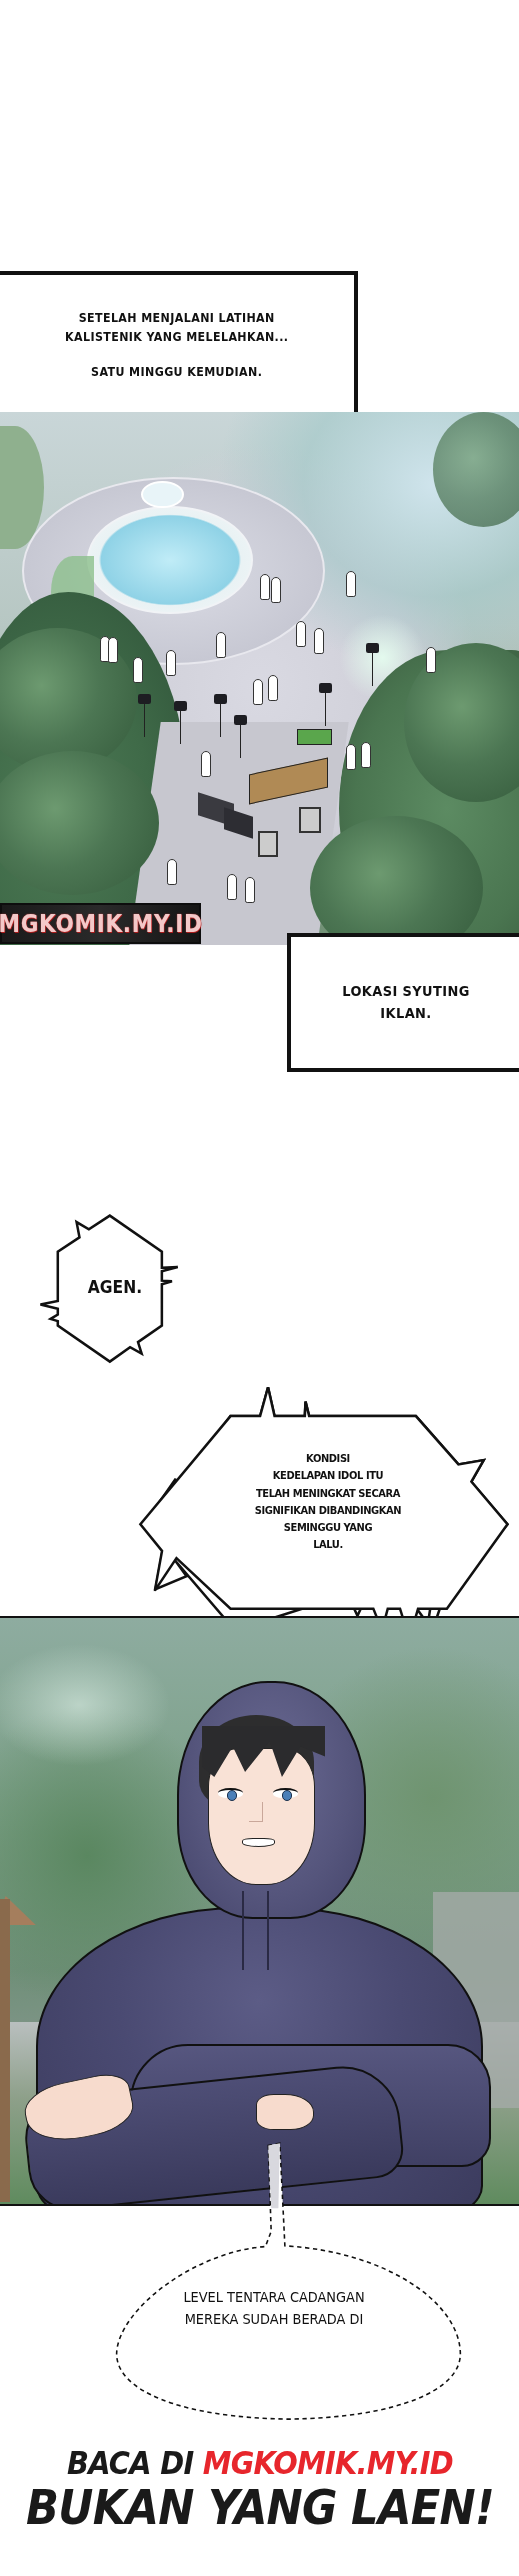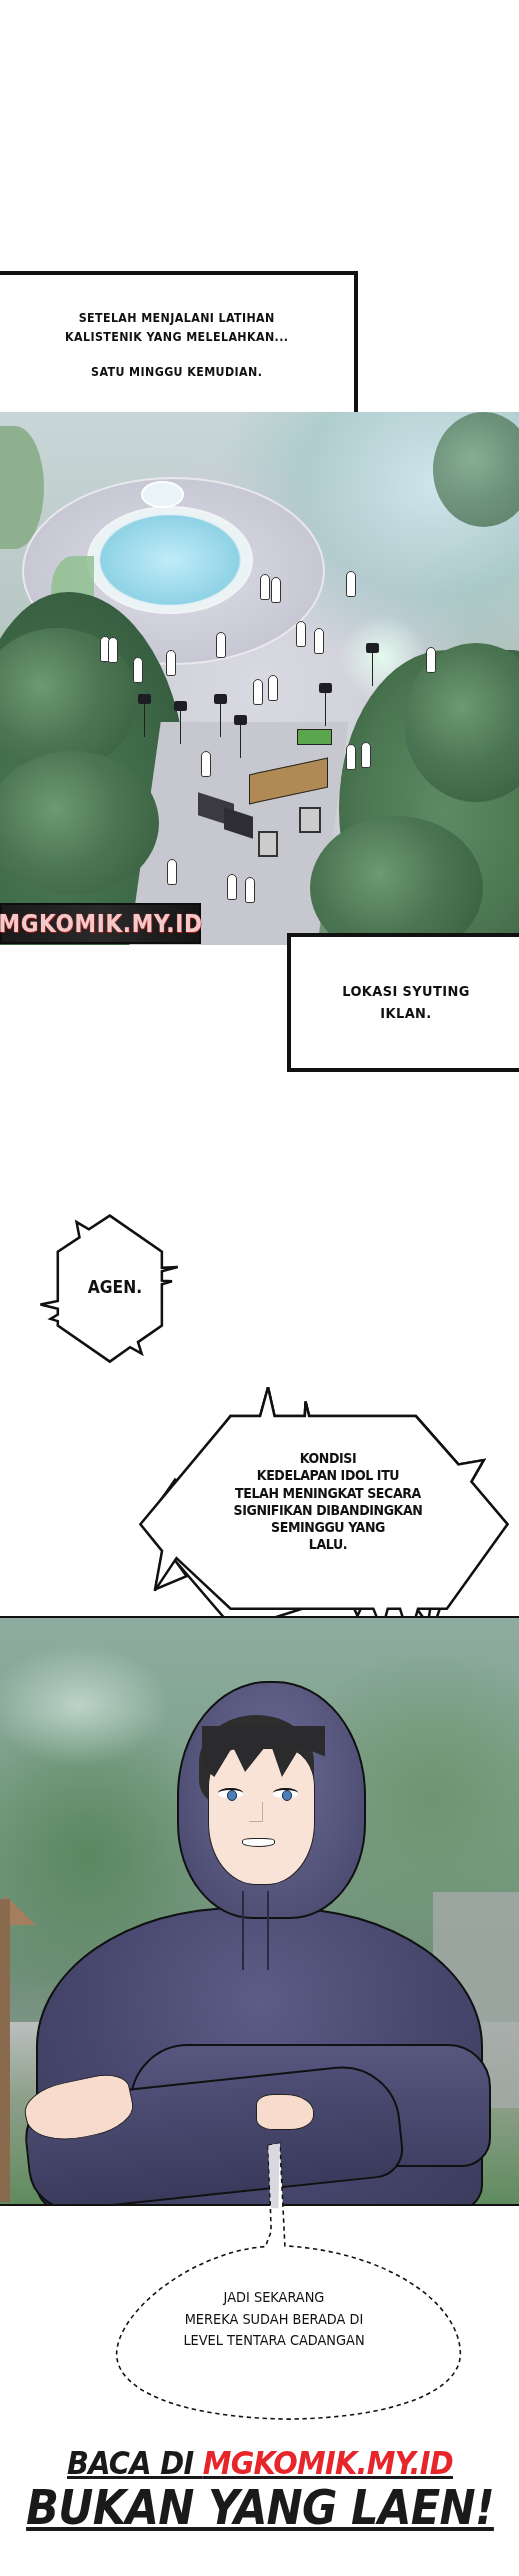--- a/index.html
+++ b/index.html
@@ -97,21 +97,21 @@
   .eye::after { content: ""; position: absolute; left: 8.7px; top: 0; width: 8.7px; height: 8.7px; border-radius: 50%; background: #4a7fb8; border: 0.7px solid #1b2f4a; }
   .mouth { left: 242px; top: 220px; width: 33px; height: 8.7px; background: #fff; border: 1.4px solid #222; border-radius: 40% 40% 60% 60%; }
   .nose { left: 249px; top: 184px; width: 14.4px; height: 20px; border-right: 1.4px solid #c9a79a; border-bottom: 1.4px solid #c9a79a; }
   .arm-l { left: 26px; top: 462px; width: 375px; height: 115px; background: linear-gradient(180deg, #4e4e76 0%, #3a3a5c 100%); border: 2.2px solid #111; border-radius: 43px 58px 29px 43px; transform: rotate(-6deg); }
   .arm-r { left: 130px; top: 426px; width: 361px; height: 123px; background: linear-gradient(180deg, #56567f 0%, #404064 100%); border: 2.2px solid #111; border-radius: 58px 43px 29px 29px; }
   .hand { left: 24.5px; top: 462px; width: 108px; height: 58px; background: #f7dbcd; border: 1.4px solid #222; border-radius: 40% 30% 40% 50%; transform: rotate(-12deg); }
   .hand2 { left: 256px; top: 476px; width: 58px; height: 36px; background: #f7dbcd; border: 1.4px solid #222; border-radius: 30% 50% 40% 30%; }
   .drawstring { width: 2.2px; height: 79px; background: #2a2a44; }
 
   
-  .promo { left: 0; top: 2443px; width: 520px; text-align: center; font-family: "DejaVu Sans Condensed", "DejaVu Sans", sans-serif; font-weight: bold; font-style: italic; color: #1a1a1a; text-transform: uppercase; text-decoration: underline; }
+  .promo { left: 0; top: 2443px; width: 520px; text-align: center; font-family: "DejaVu Sans Condensed", "DejaVu Sans", sans-serif; font-weight: bold; font-style: italic; color: #1a1a1a; text-transform: uppercase; }
   .promo .l1 { font-size: 32px; line-height: 40px; letter-spacing: -0.7px; }
   .promo .l1 .red { color: #e7262c; }
   .promo .l2 { font-size: 48px; line-height: 48px; letter-spacing: -0.7px; }
   .promo .l3 { font-size: 21.6px; line-height: 27.4px; font-style: normal; letter-spacing: -0.4px; }
 </style>
 </head>
 <body>
 
 <div class="caption" style="left:-4.3px; top:271px; width:362px; height:149px; font-size:12.3px;">
   <p>SETELAH MENJALANI LATIHAN</p>
@@ -181,21 +181,21 @@
 
 <svg class="bubble-svg" style="left:36px; top:1212px;" width="152" height="159" viewBox="0 0 210 220">
   <polygon fill="#fff" stroke="#111" stroke-width="3.5" stroke-linejoin="miter" points="102,5 174,55 174,77 196,76 174,82 174,95 188,96 174,100 174,157 141,180 146,196 130,187 102,207 30,157 30,151 20,148 30,142 30,134 6,128 30,123 30,55 60,35 56,14 73,24"></polygon>
 </svg>
 <div class="bubble-text" style="left:79px; top:1277px; width:72px; font-size:17.3px;">AGEN.</div>
 
 <svg class="bubble-svg" style="left:144px; top:1385px;" width="375" height="267" viewBox="0 0 520 370">
   <polygon fill="#fff" stroke="#111" stroke-width="3.5" stroke-linejoin="miter" points="120,43 161,43 172,3 181,43 223,43 224,23 229,43 377,43 436,110 471,104 454,134 504,193 434,275 417,290 400,340 360,285 400,290 393,335 367,340 355,290 310,290 296,320 282,290 126,340 0,193 44,130 16,283 59,265 7,193"></polygon>
   <polygon fill="#fff" stroke="#111" stroke-width="3.5" stroke-linejoin="miter" points="120,43 161,43 172,3 181,43 223,43 224,23 229,43 377,43 436,110 471,104 454,134 504,193 420,310 380,310 368,352 355,310 338,310 330,340 318,310 120,310 45,240 15,285 25,230 -5,193"></polygon>
 </svg>
-<div class="bubble-text" style="left:209px; top:1450px; width:238px; font-size:14px; line-height:17.3px; letter-spacing:-0.4px;">
+<div class="bubble-text" style="left:209px; top:1450px; width:238px; font-size:11px; line-height:17.3px; letter-spacing:-0.4px;">
   <div>KONDISI</div>
   <div>KEDELAPAN IDOL ITU</div>
   <div>TELAH MENINGKAT SECARA</div>
   <div>SIGNIFIKAN DIBANDINGKAN</div>
   <div>SEMINGGU YANG</div>
   <div>LALU.</div>
 </div>
 
 <div class="panel char-panel">
   <div class="abs ground"></div>
@@ -217,23 +217,22 @@
   <div class="abs arm-l"></div>
   <div class="abs hand"></div>
   <div class="abs hand2"></div>
 </div>
 
 <svg class="bubble-svg" style="left:108px; top:2136px;" width="361" height="289" viewBox="0 0 500 400">
   <path d="M222,13 L226,132 L218,153 C120,160 15,240 12,300 C10,352 100,390 250,392 C400,390 490,352 488,300 C486,230 385,160 245,152 L238,10 Z" fill="#fff" stroke="#111" stroke-width="2.2" stroke-dasharray="6,5"></path>
   <polygon points="222,13 238,10 236,100 226,100" fill="#d8d8de"></polygon>
 </svg>
 <div class="bubble-text" style="left:144px; top:2287px; width:260px; font-size:14.4px; line-height:21.6px; font-weight:normal; font-family:'DejaVu Sans Condensed','DejaVu Sans',sans-serif;">
-  <div>JADI SEKARANG</div>
+  <div>LEVEL TENTARA CADANGAN</div>
   <div>MEREKA SUDAH BERADA DI</div>
-  <div>LEVEL TENTARA CADANGAN</div>
 </div>
 
 <div class="abs promo">
   <div class="l1">
     <span>BACA DI </span><span class="red">MGKOMIK.MY.ID</span>
   </div>
   <div class="l2">BUKAN YANG LAEN!</div>
 </div>
 
 

